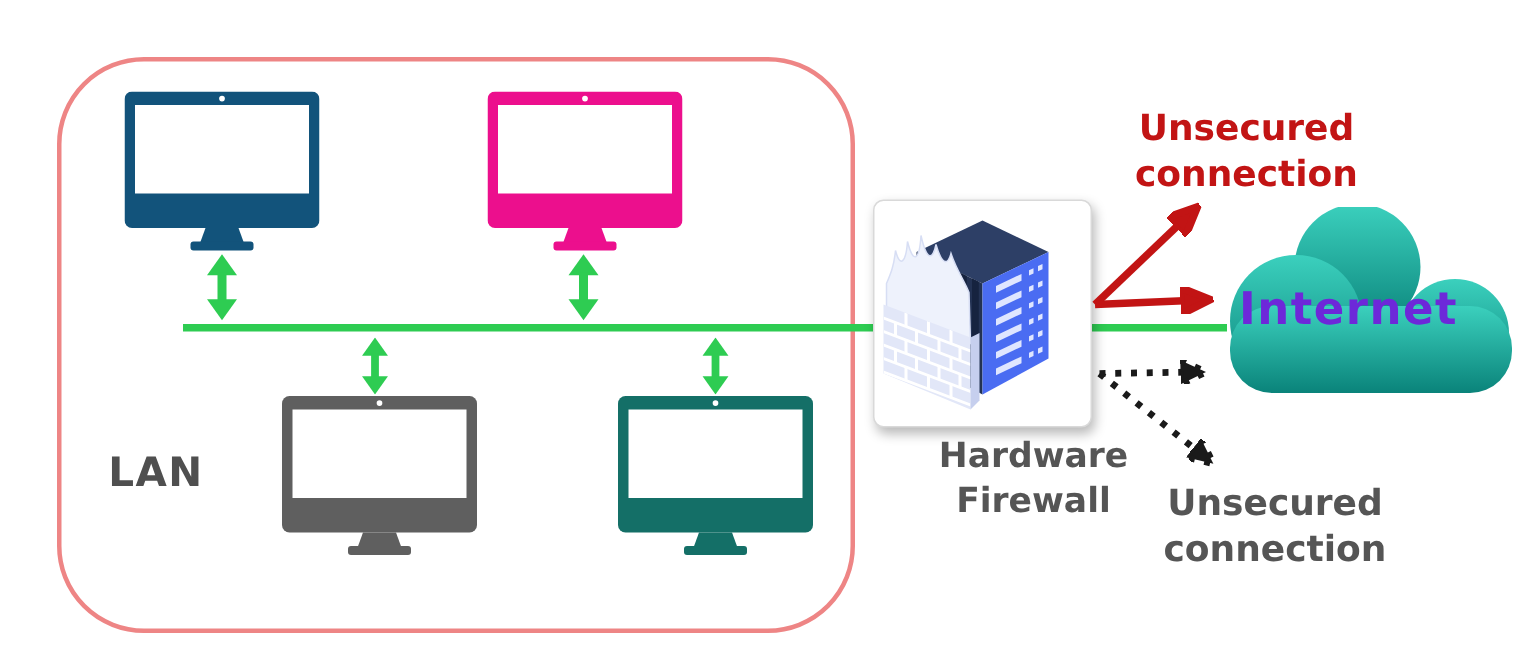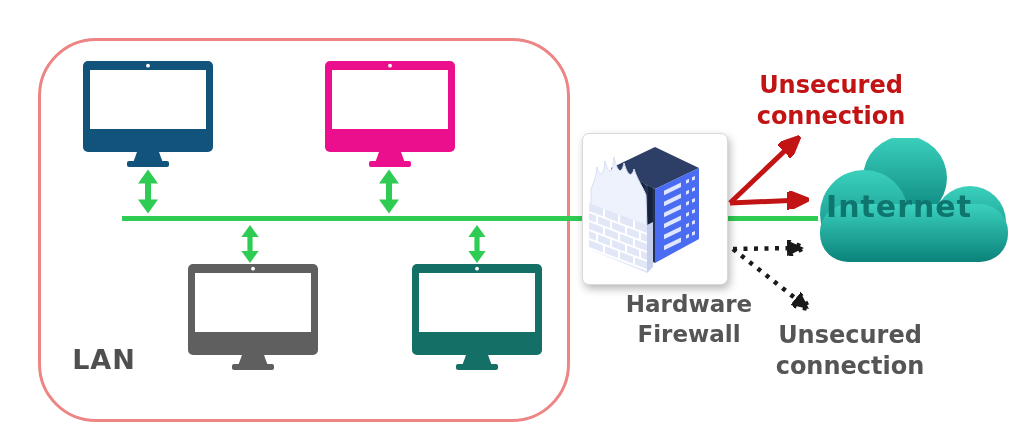--- a/index.html
+++ b/index.html
@@ -60,21 +60,21 @@
     left:819px;top:189px;width:160px;text-align:center;
     font-size:30px;font-weight:bold;letter-spacing:1px;z-index:3;
   }
 </style>
 </head>
 <body>
 
 <div class="stage" style="--green: #2ecc52;">
 
   <div class="abs lan-box" style="--lanb: #ee8585;"></div>
-  <div class="abs lan-label" style="color: rgb(79, 79, 79); margin-top: 44px;">LAN</div>
+  <div class="abs lan-label" style="color: rgb(79, 79, 79);">LAN</div>
 
   <div class="abs bus-line"></div>
 
   <svg class="abs monitor" style="left: 83px; top: 61px; --mc: #12537b;" viewBox="0 0 130 107">
     <rect x="0" y="0" width="130" height="91" rx="5" fill="var(--mc)"></rect>
     <rect x="7" y="9" width="116" height="59" fill="#ffffff"></rect>
     <circle cx="65" cy="4.7" r="1.9" fill="#ffffff"></circle>
     <path d="M54,91 L76,91 L80,102 L50,102 Z" fill="var(--mc)"></path>
     <rect x="44" y="100" width="42" height="6" rx="2" fill="var(--mc)"></rect>
   </svg>
@@ -228,21 +228,21 @@
           <stop class="g2" offset="1"></stop>
       </linearGradient>
     </defs>
     <g fill="url(#cloudGrad)">
       <circle cx="93" cy="40" r="42"></circle>
       <circle cx="52" cy="76" r="44"></circle>
       <circle cx="158" cy="84" r="36"></circle>
       <rect x="8" y="66" width="188" height="58" rx="28"></rect>
     </g>
   </svg>
-  <div class="abs internet-label" style="color: #0f766e;">Internet</div>
+  <div class="abs internet-label" style="color: #6d28d9;">Internet</div>
 
   <svg class="abs dotted-arrows" width="100" height="84" viewBox="0 0 100 84" style="--dc: #1a1a1a;">
     <defs>
       <marker id="blackHead" markerUnits="userSpaceOnUse" markerWidth="20" markerHeight="16" refX="12" refY="8" orient="auto">
         <path class="mk" d="M0,0 L17,8 L0,16 Z" stroke="none"></path>
       </marker>
     </defs>
     <path d="M8,11 L74,10" marker-end="url(#blackHead)"></path>
     <path d="M8,11 L80,68" marker-end="url(#blackHead)"></path>
   </svg>

